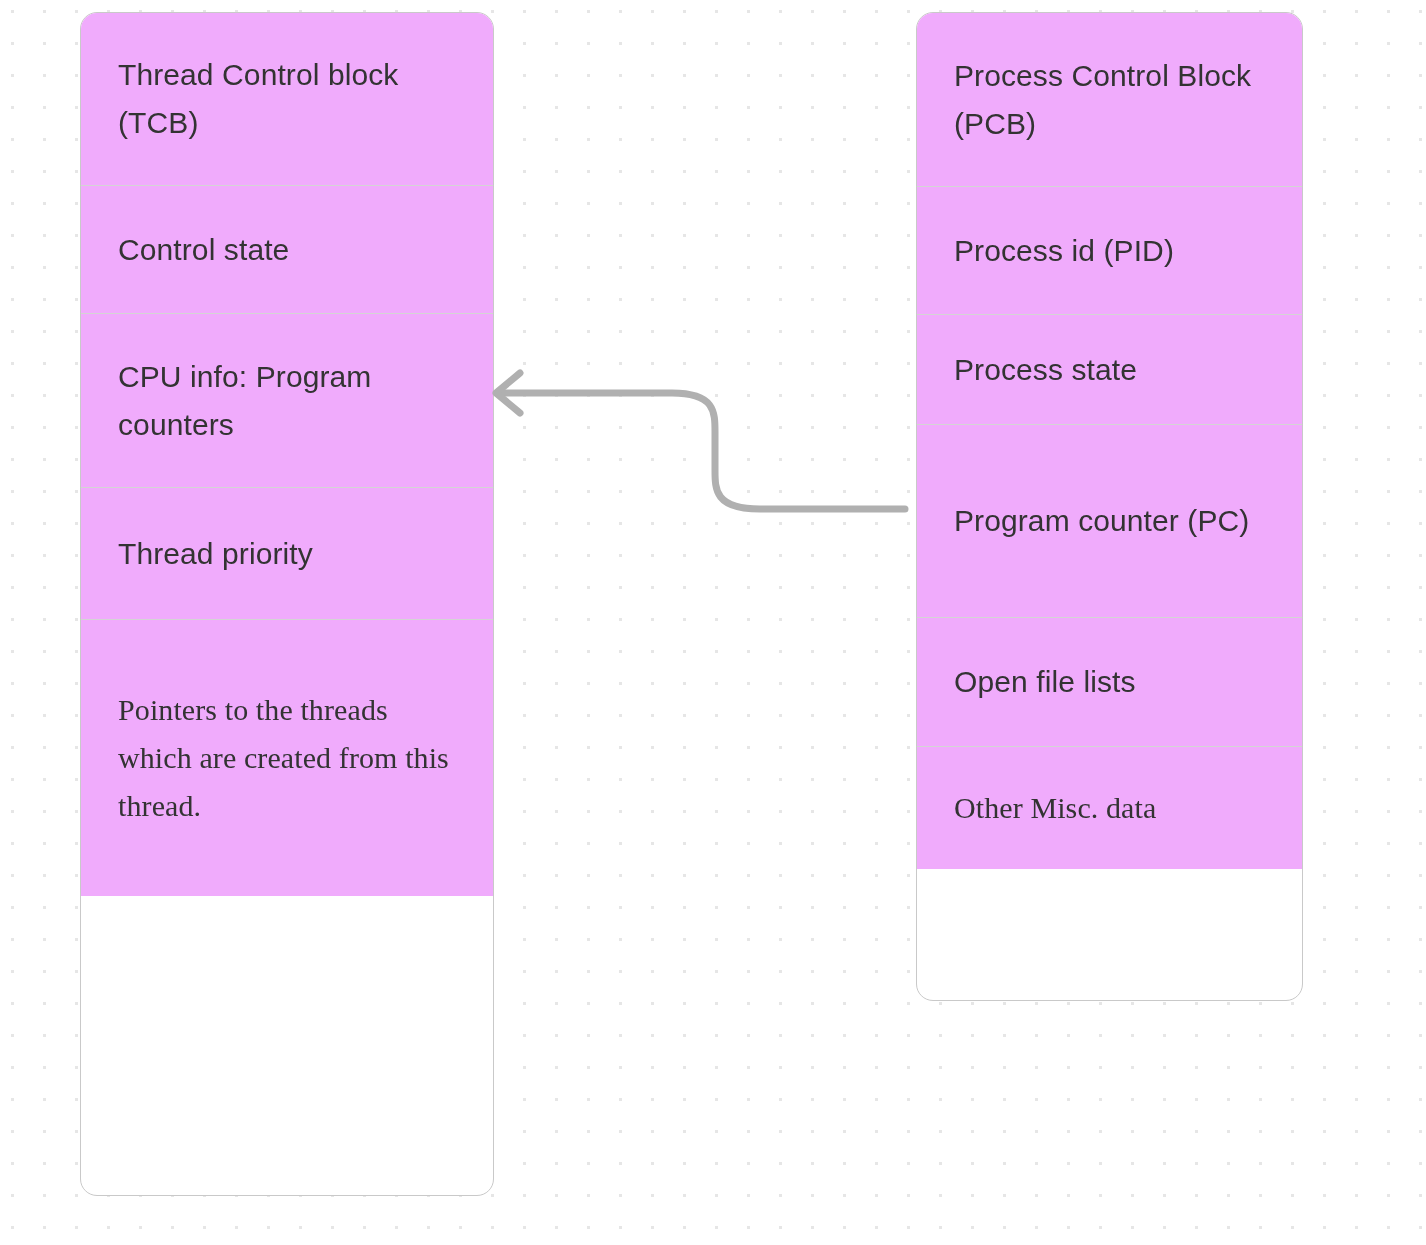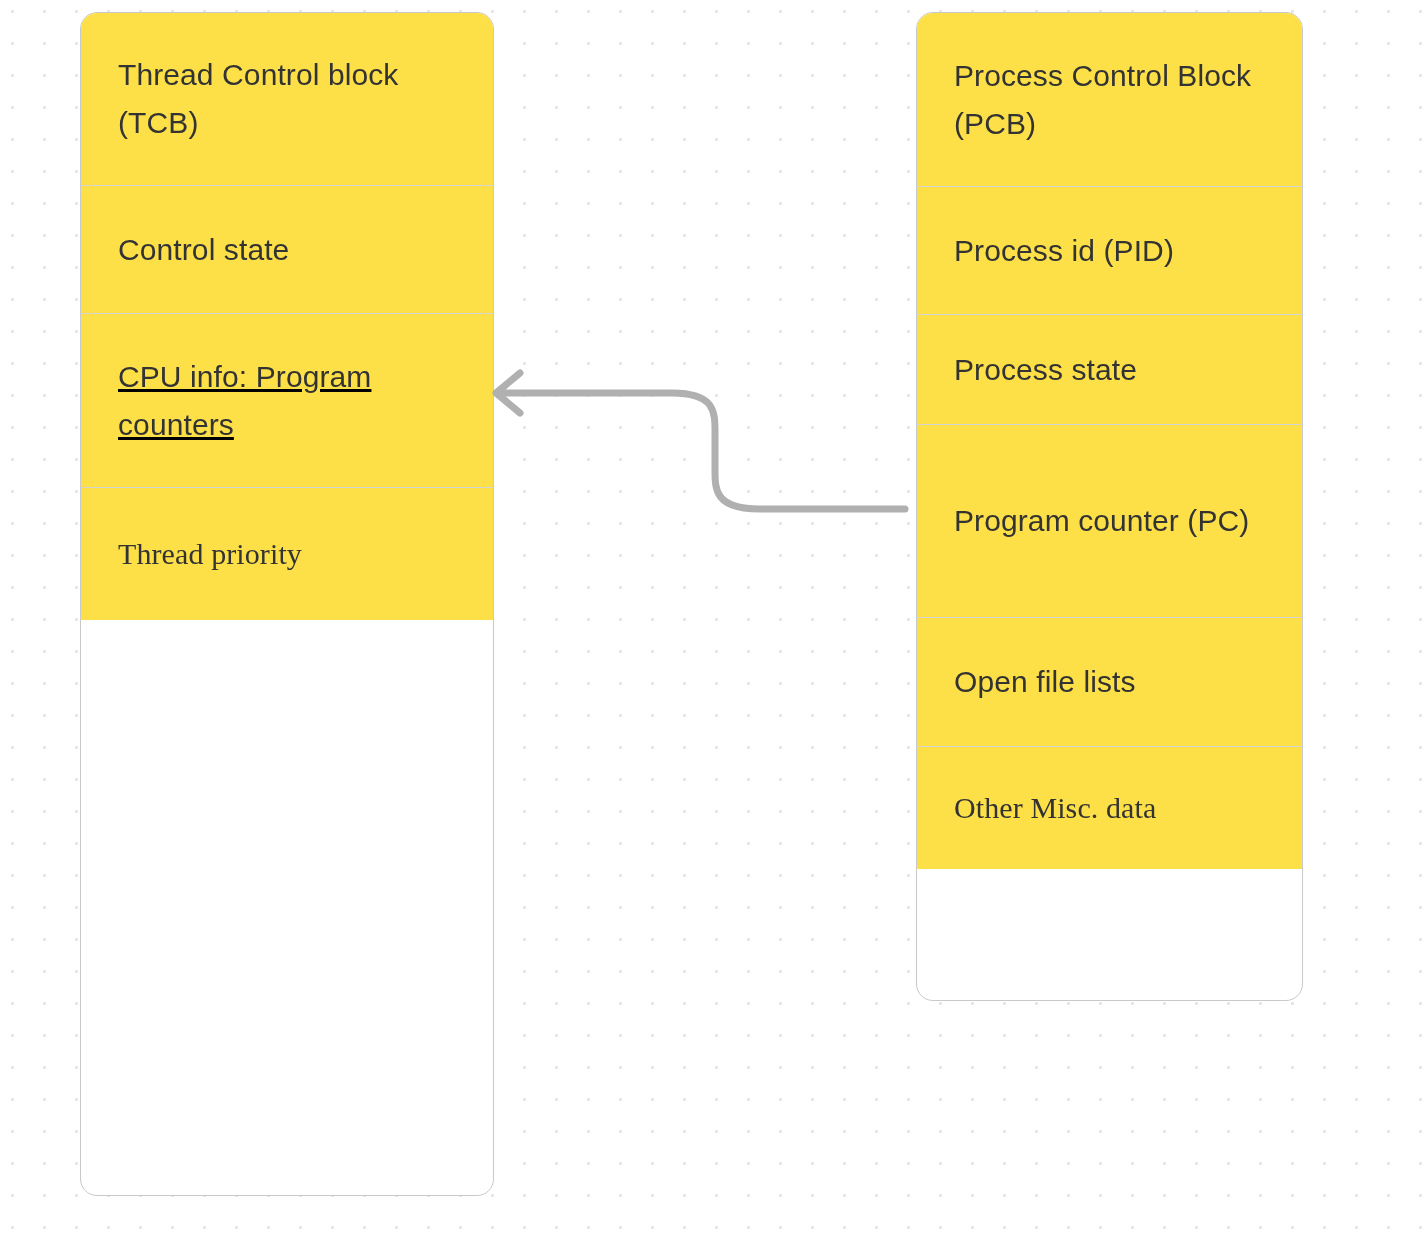--- a/index.html
+++ b/index.html
@@ -51,41 +51,41 @@
     margin-left: 8px;
   }
 
   .row {
     box-sizing: border-box;
     position: relative;
     display: flex;
     align-items: center;
     padding: 0 32px 0 37px;
     border-bottom: 1.6px solid #d4d4d4;
-    background: #fde047;
+    background: #f0abfc;
   }
   .row:last-child {
     border-bottom: none;
     font-family: Liberation Serif, serif;
   }
 
   .row-text {
     font-size: 30px;
     line-height: 48px;
     color: #333333;
     letter-spacing: 0.1px;
     white-space: pre-line;
     font-weight: 400;
   }
 
   
   .tcb .r0 { height: 173px; }
   .tcb .r1 { height: 129px; }
   .tcb .r2 { height: 128px; }
-  .tcb .r3 { height: 174px; text-decoration: underline; }
+  .tcb .r3 { height: 174px; }
   .tcb .r4 { height: 132px; }
   .tcb .r5 { height: 170px; }
   .tcb .r6 { height: 276px; }
 
   
   .pcb .r0 { height: 174px; }
   .pcb .r1 { height: 128px; }
   .pcb .r2 { height: 110px; }
   .pcb .r3 { height: 193px; }
   .pcb .r4 { height: 130px; }
@@ -112,20 +112,23 @@
     </div>
     <div class="row r2">
       <span class="row-text">Control state</span>
     </div>
     <div class="row r3">
       <span class="row-text">CPU info: Program counters</span>
     </div>
     <div class="row r4">
       <span class="row-text">Thread priority</span>
     </div>
+    <div class="row r6">
+      <span class="row-text">Pointers to the threads which are created from this thread.</span>
+    </div>
   </div>
 
   <div class="table-node pcb">
     <div class="row r0">
       <span class="row-text">Process Control Block (PCB)</span>
     </div>
     <div class="row r1">
       <span class="row-text">Process id (PID)</span>
     </div>
     <div class="row r2">

